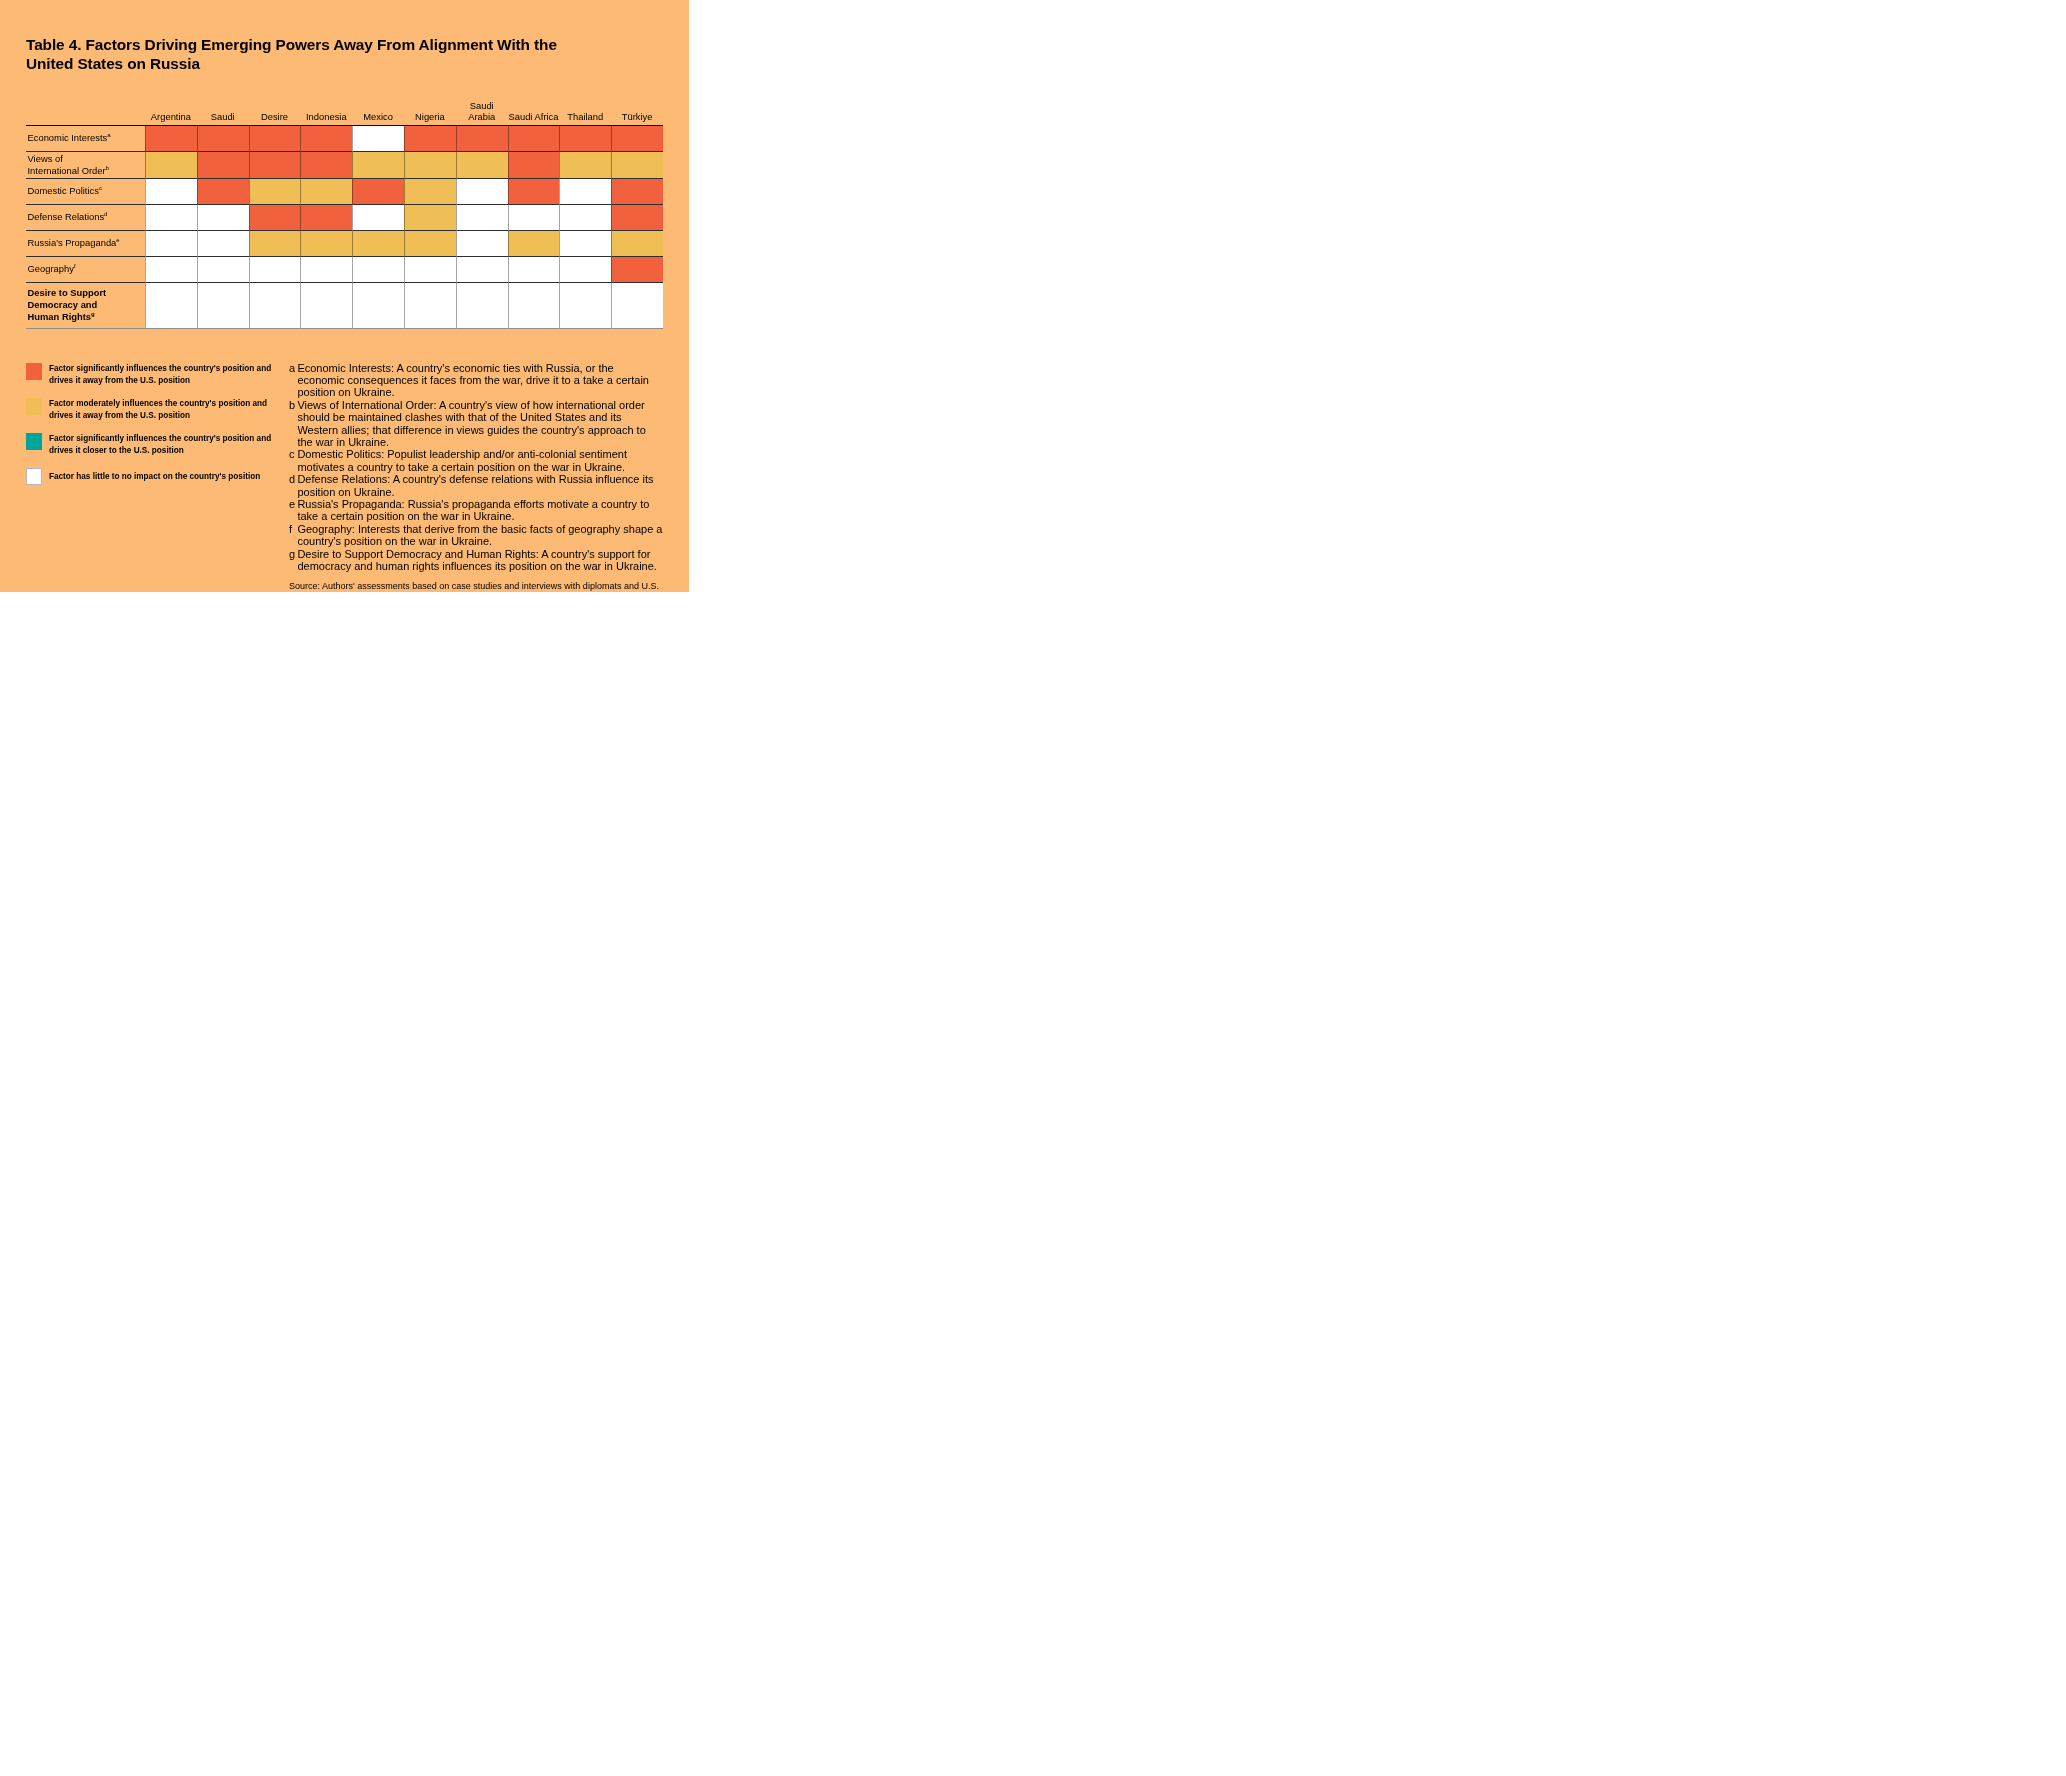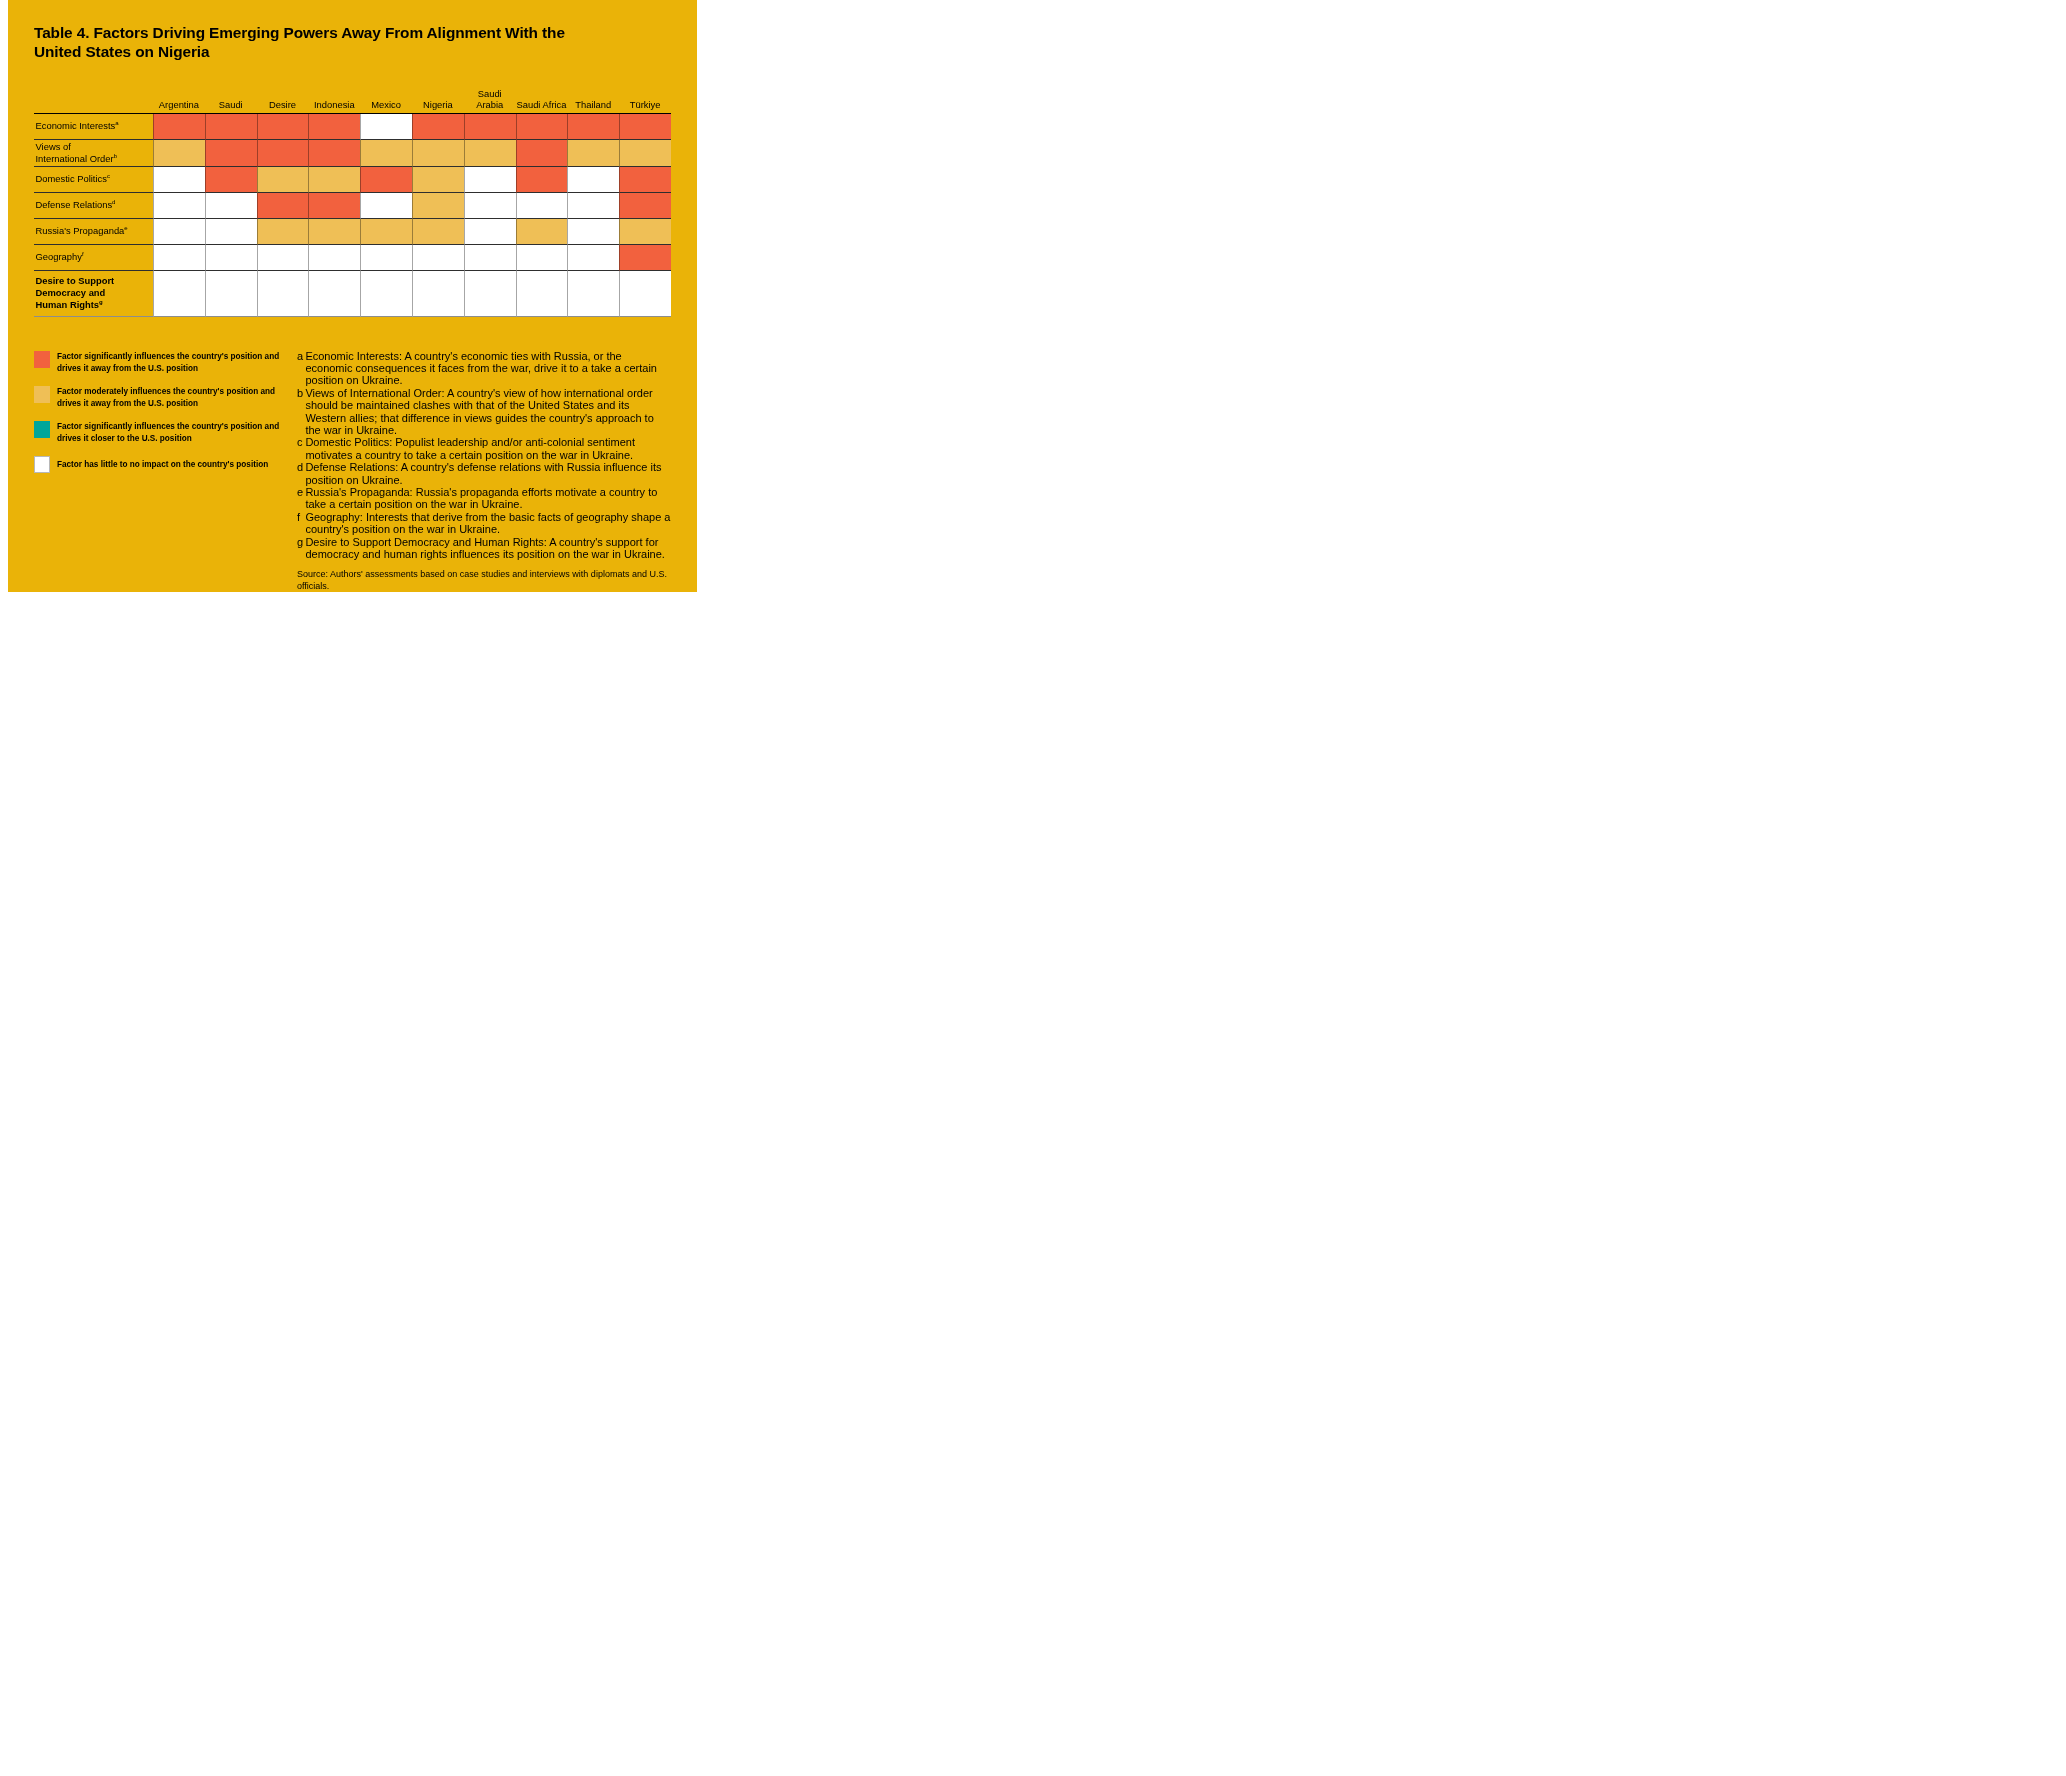--- a/index.html
+++ b/index.html
@@ -1,17 +1,17 @@
 <!DOCTYPE html>
 <html style="font-size:8px"><head>
 <meta charset="utf-8">
 <style>
   * { box-sizing: border-box; }
   body { margin:0; background:#fff; color:#000; font-family:"Liberation Sans", sans-serif; }
-  .page { width:689px; height:592px; padding:0 26px; overflow:hidden; position:relative; background:#eab308;margin-left:8px; }
+  .page { width:689px; height:592px; padding:12px 26px; overflow:hidden; position:relative; background:#fdba74; }
 
   .title { margin:0; padding-top:23px; font-size:15.4px; line-height:19.3px; font-weight:700; letter-spacing:-0.1px; }
 
   .ftable { margin-top:4px; display:grid; grid-template-columns:119px repeat(10, 1fr);
             grid-template-rows:48px 26px 27px 26px 26px 26px 26px 46px; width:637px; }
   .corner { border-bottom:1.5px solid #000; }
   .hcell { display:flex; align-items:flex-end; justify-content:center; text-align:center;
            font-weight:400; font-size:9.4px; line-height:10.4px; padding-bottom:2.5px; border-bottom:1.5px solid #000; }
   .lcell { display:flex; flex-direction:column; justify-content:center; font-size:9.4px; line-height:12px;
            padding-left:1.5px; border-bottom:0.5px solid #2e2e2e; }
@@ -32,21 +32,21 @@
   .fn { margin:0; padding-left:8.4px; }
   .fn-letter { display:inline-block; width:8.4px; margin-left:-8.4px; }
   .source { margin:7px 0 0 0; font-size:9px; line-height:12.4px; }
 </style>
 </head>
 <body>
 
 <div class="page">
   <h1 class="title">
     <div>Table 4. Factors Driving Emerging Powers Away From Alignment With the</div>
-    <div>United States on Nigeria</div>
+    <div>United States on Russia</div>
   </h1>
 
   <div class="ftable">
       <div class="corner"></div>
       <div class="hcell">Argentina</div>
       <div class="hcell">Saudi</div>
       <div class="hcell">Desire</div>
       <div class="hcell">Indonesia</div>
       <div class="hcell">Mexico</div>
       <div class="hcell">Nigeria</div>

